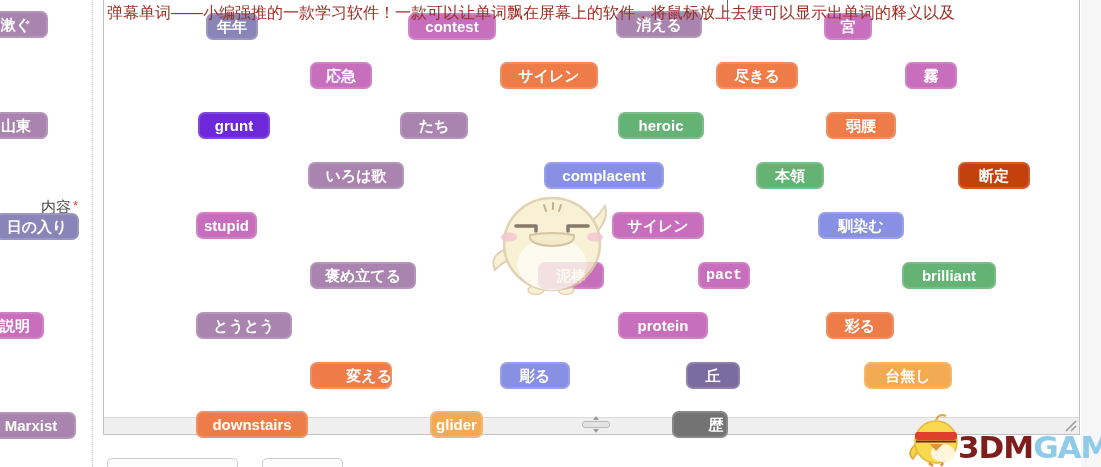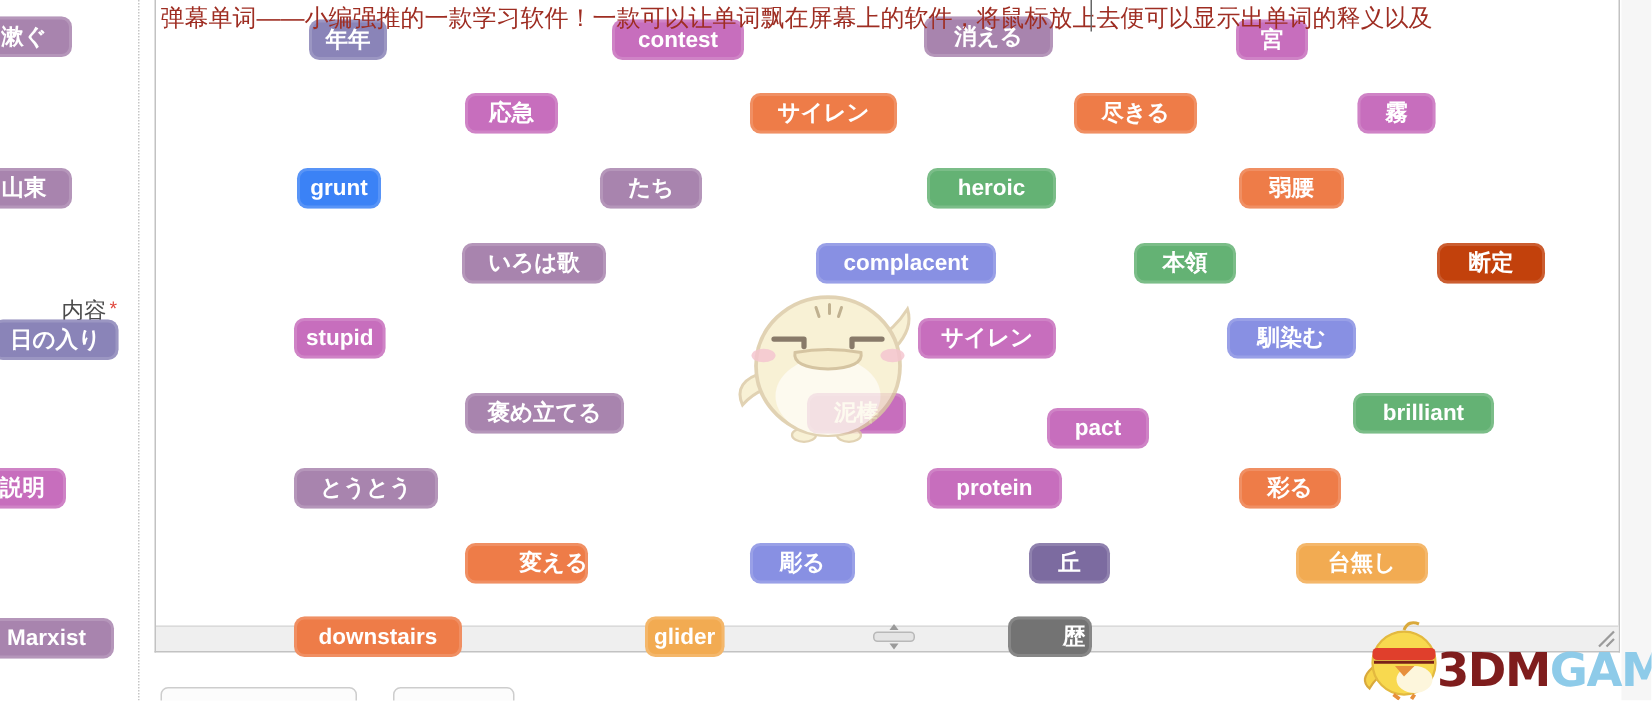--- a/index.html
+++ b/index.html
@@ -73,35 +73,35 @@
     <div class="badge" style="left: -16px; top: 11px; width: 64px; background: rgb(168, 132, 174);">漱ぐ</div>
     <div class="badge" style="left: 206px; top: 13px; width: 52px; background: rgb(138, 132, 184);">年年</div>
     <div class="badge" style="left: 408px; top: 13px; width: 88px; background: rgb(199, 110, 189);">contest</div>
     <div class="badge" style="left: 616px; top: 11px; width: 86px; background: rgb(168, 132, 174);">消える</div>
     <div class="badge" style="left: 824px; top: 13px; width: 48px; background: rgb(199, 110, 189);">宮</div>
     <div class="badge" style="left: 310px; top: 62px; width: 62px; background: rgb(199, 110, 189);">応急</div>
     <div class="badge" style="left: 500px; top: 62px; width: 98px; background: rgb(238, 124, 72);">サイレン</div>
     <div class="badge" style="left: 716px; top: 62px; width: 82px; background: rgb(238, 124, 72);">尽きる</div>
     <div class="badge" style="left: 905px; top: 62px; width: 52px; background: rgb(199, 110, 189);">霧</div>
     <div class="badge" style="left: -16px; top: 112px; width: 64px; background: rgb(168, 132, 174);">山東</div>
-    <div class="badge" style="left: 198px; top: 112px; width: 56px; background: #3b82f6;">grunt</div>
+    <div class="badge" style="left: 198px; top: 112px; width: 72px; background: #6d28d9;">grunt</div>
     <div class="badge" style="left: 400px; top: 112px; width: 68px; background: rgb(168, 132, 174);">たち</div>
     <div class="badge" style="left: 618px; top: 112px; width: 86px; background: rgb(100, 178, 116);">heroic</div>
     <div class="badge" style="left: 826px; top: 112px; width: 70px; background: rgb(238, 124, 72);">弱腰</div>
     <div class="badge" style="left: 308px; top: 162px; width: 96px; background: rgb(168, 132, 174);">いろは歌</div>
     <div class="badge" style="left: 544px; top: 162px; width: 120px; background: rgb(136, 144, 227);">complacent</div>
     <div class="badge" style="left: 756px; top: 162px; width: 68px; background: rgb(100, 178, 116);">本領</div>
     <div class="badge" style="left: 958px; top: 162px; width: 72px; background: #c2410c;">断定</div>
     <div class="badge" style="left: -5px; top: 213px; width: 84px; background: rgb(138, 132, 184);">日の入り</div>
     <div class="badge" style="left: 196px; top: 212px; width: 61px; background: rgb(199, 110, 189);">stupid</div>
     <div class="badge" style="left: 612px; top: 212px; width: 92px; background: rgb(199, 110, 189);">サイレン</div>
     <div class="badge" style="left: 818px; top: 212px; width: 86px; background: rgb(136, 144, 227);">馴染む</div>
     <div class="badge" style="left: 310px; top: 262px; width: 106px; background: rgb(168, 132, 174);">褒め立てる</div>
     <div class="badge" style="left: 538px; top: 262px; width: 66px; background: rgb(199, 110, 189);">泥棒</div>
-    <div class="badge" style="left: 698px; top: 272px; width: 68px; background: rgb(199, 110, 189);">pact</div>
+    <div class="badge" style="left: 698px; top: 262px; width: 52px; background: rgb(199, 110, 189); font-family: Liberation Mono, monospace;">pact</div>
     <div class="badge" style="left: 902px; top: 262px; width: 94px; background: rgb(100, 178, 116);">brilliant</div>
     <div class="badge" style="left: -14px; top: 312px; width: 58px; background: rgb(199, 110, 189);">説明</div>
     <div class="badge" style="left: 196px; top: 312px; width: 96px; background: rgb(168, 132, 174);">とうとう</div>
     <div class="badge" style="left: 618px; top: 312px; width: 90px; background: rgb(199, 110, 189);">protein</div>
     <div class="badge" style="left: 826px; top: 312px; width: 68px; background: rgb(238, 124, 72);">彩る</div>
     <div class="badge" style="left: 310px; top: 362px; width: 82px; background: rgb(238, 124, 72); text-align: right;">変える</div>
     <div class="badge" style="left: 500px; top: 362px; width: 70px; background: rgb(136, 144, 227);">彫る</div>
     <div class="badge" style="left: 686px; top: 362px; width: 54px; background: rgb(124, 107, 160);">丘</div>
     <div class="badge" style="left: 864px; top: 362px; width: 88px; background: rgb(242, 171, 82);">台無し</div>
     <div class="badge" style="left: -14px; top: 412px; width: 90px; background: rgb(168, 132, 174);">Marxist</div>

